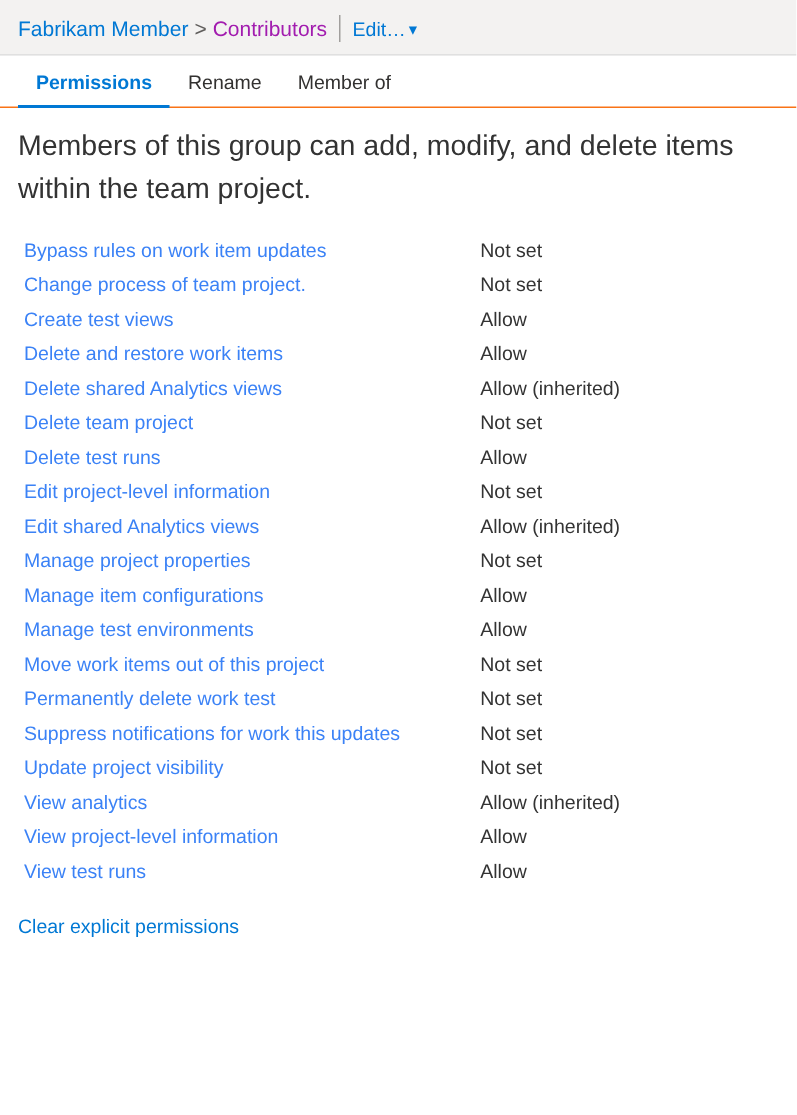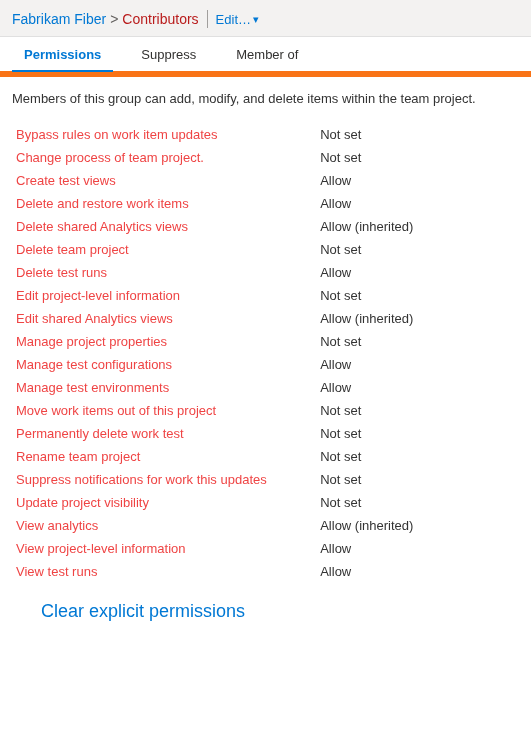--- a/index.html
+++ b/index.html
@@ -29,21 +29,21 @@
       color: #0078d4;
       font-size: 14px;
       font-weight: 400;
       cursor: pointer;
     }
     .header-sep {
       color: #605e5c;
       font-size: 14px;
     }
     .header-page {
-      color: #b91c1c;
+      color: #a21caf;
       font-size: 14px;
       font-weight: 400;
       cursor: pointer;
     }
     .header-divider {
       width: 1px;
       height: 18px;
       background: #a19f9d;
       margin: 0 8px;
     }
@@ -59,98 +59,97 @@
     }
     .header-edit-arrow {
       color: #0078d4;
       font-size: 11px;
     }
 
     
     .tabs {
       display: flex;
       padding: 0 12px;
-      border-bottom: 6px solid #f97316;
-      gap: 16px;
+      border-bottom: 1px solid #f97316;
+      gap: 0;
     }
     .tab {
       padding: 10px 12px 8px 12px;
       font-size: 13px;
       cursor: pointer;
       color: #323130;
       border-bottom: 2px solid transparent;
       margin-bottom: -1px;
     }
     .tab.active {
       color: #0078d4;
       border-bottom: 2px solid #0078d4;
       font-weight: 600;
     }
 
     
     .content {
       padding: 12px 12px 16px 12px;
     }
     .description {
-      font-size: 13px;
+      font-size: 19px;
       color: #333;
       margin-bottom: 14px;
       line-height: 1.5;
     }
 
     
     .permissions-table {
       width: 100%;
       border-collapse: collapse;
     }
     .permissions-table tr td {
       padding: 4px 4px;
       font-size: 13px;
       vertical-align: middle;
     }
     .permissions-table tr td:first-child {
-      color: #ef4444;
+      color: #3b82f6;
       cursor: pointer;
       width: 60%;
     }
     .permissions-table tr td:last-child {
       color: #333;
       white-space: nowrap;
     }
 
     
     .clear-link {
       display: inline-block;
       margin-top: 18px;
       color: #0078d4;
-      font-size: 18px;
+      font-size: 13px;
       cursor: pointer;
       text-decoration: none;
-      margin-left: 29px;
     }
   </style>
 </head>
 <body>
 
 <div class="header">
   <div class="header-breadcrumb">
-    <span class="header-org">Fabrikam Fiber</span>
+    <span class="header-org">Fabrikam Member</span>
     <span class="header-sep">&gt;</span>
     <span class="header-page">Contributors</span>
   </div>
   <div class="header-divider"></div>
   <div class="header-edit">
     <span class="header-edit-text">Edit…</span>
     <span class="header-edit-arrow">▾</span>
   </div>
 </div>
 
 <div class="tabs">
   <div class="tab active">Permissions</div>
-  <div class="tab">Suppress</div>
+  <div class="tab">Rename</div>
   <div class="tab">Member of</div>
 </div>
 
 <div class="content">
   <p class="description">Members of this group can add, modify, and delete items within the team project.</p>
 
   <table class="permissions-table">
     <tbody id="permissions-body">
     <tr>
           <td>Bypass rules on work item updates</td>
@@ -186,37 +185,33 @@
         </tr>
         <tr>
           <td>Edit shared Analytics views</td>
           <td>Allow (inherited)</td>
         </tr>
         <tr>
           <td>Manage project properties</td>
           <td>Not set</td>
         </tr>
         <tr>
-          <td>Manage test configurations</td>
+          <td>Manage item configurations</td>
           <td>Allow</td>
         </tr>
         <tr>
           <td>Manage test environments</td>
           <td>Allow</td>
         </tr>
         <tr>
           <td>Move work items out of this project</td>
           <td>Not set</td>
         </tr>
         <tr>
           <td>Permanently delete work test</td>
-          <td>Not set</td>
-        </tr>
-        <tr>
-          <td>Rename team project</td>
           <td>Not set</td>
         </tr>
         <tr>
           <td>Suppress notifications for work this updates</td>
           <td>Not set</td>
         </tr>
         <tr>
           <td>Update project visibility</td>
           <td>Not set</td>
         </tr>

